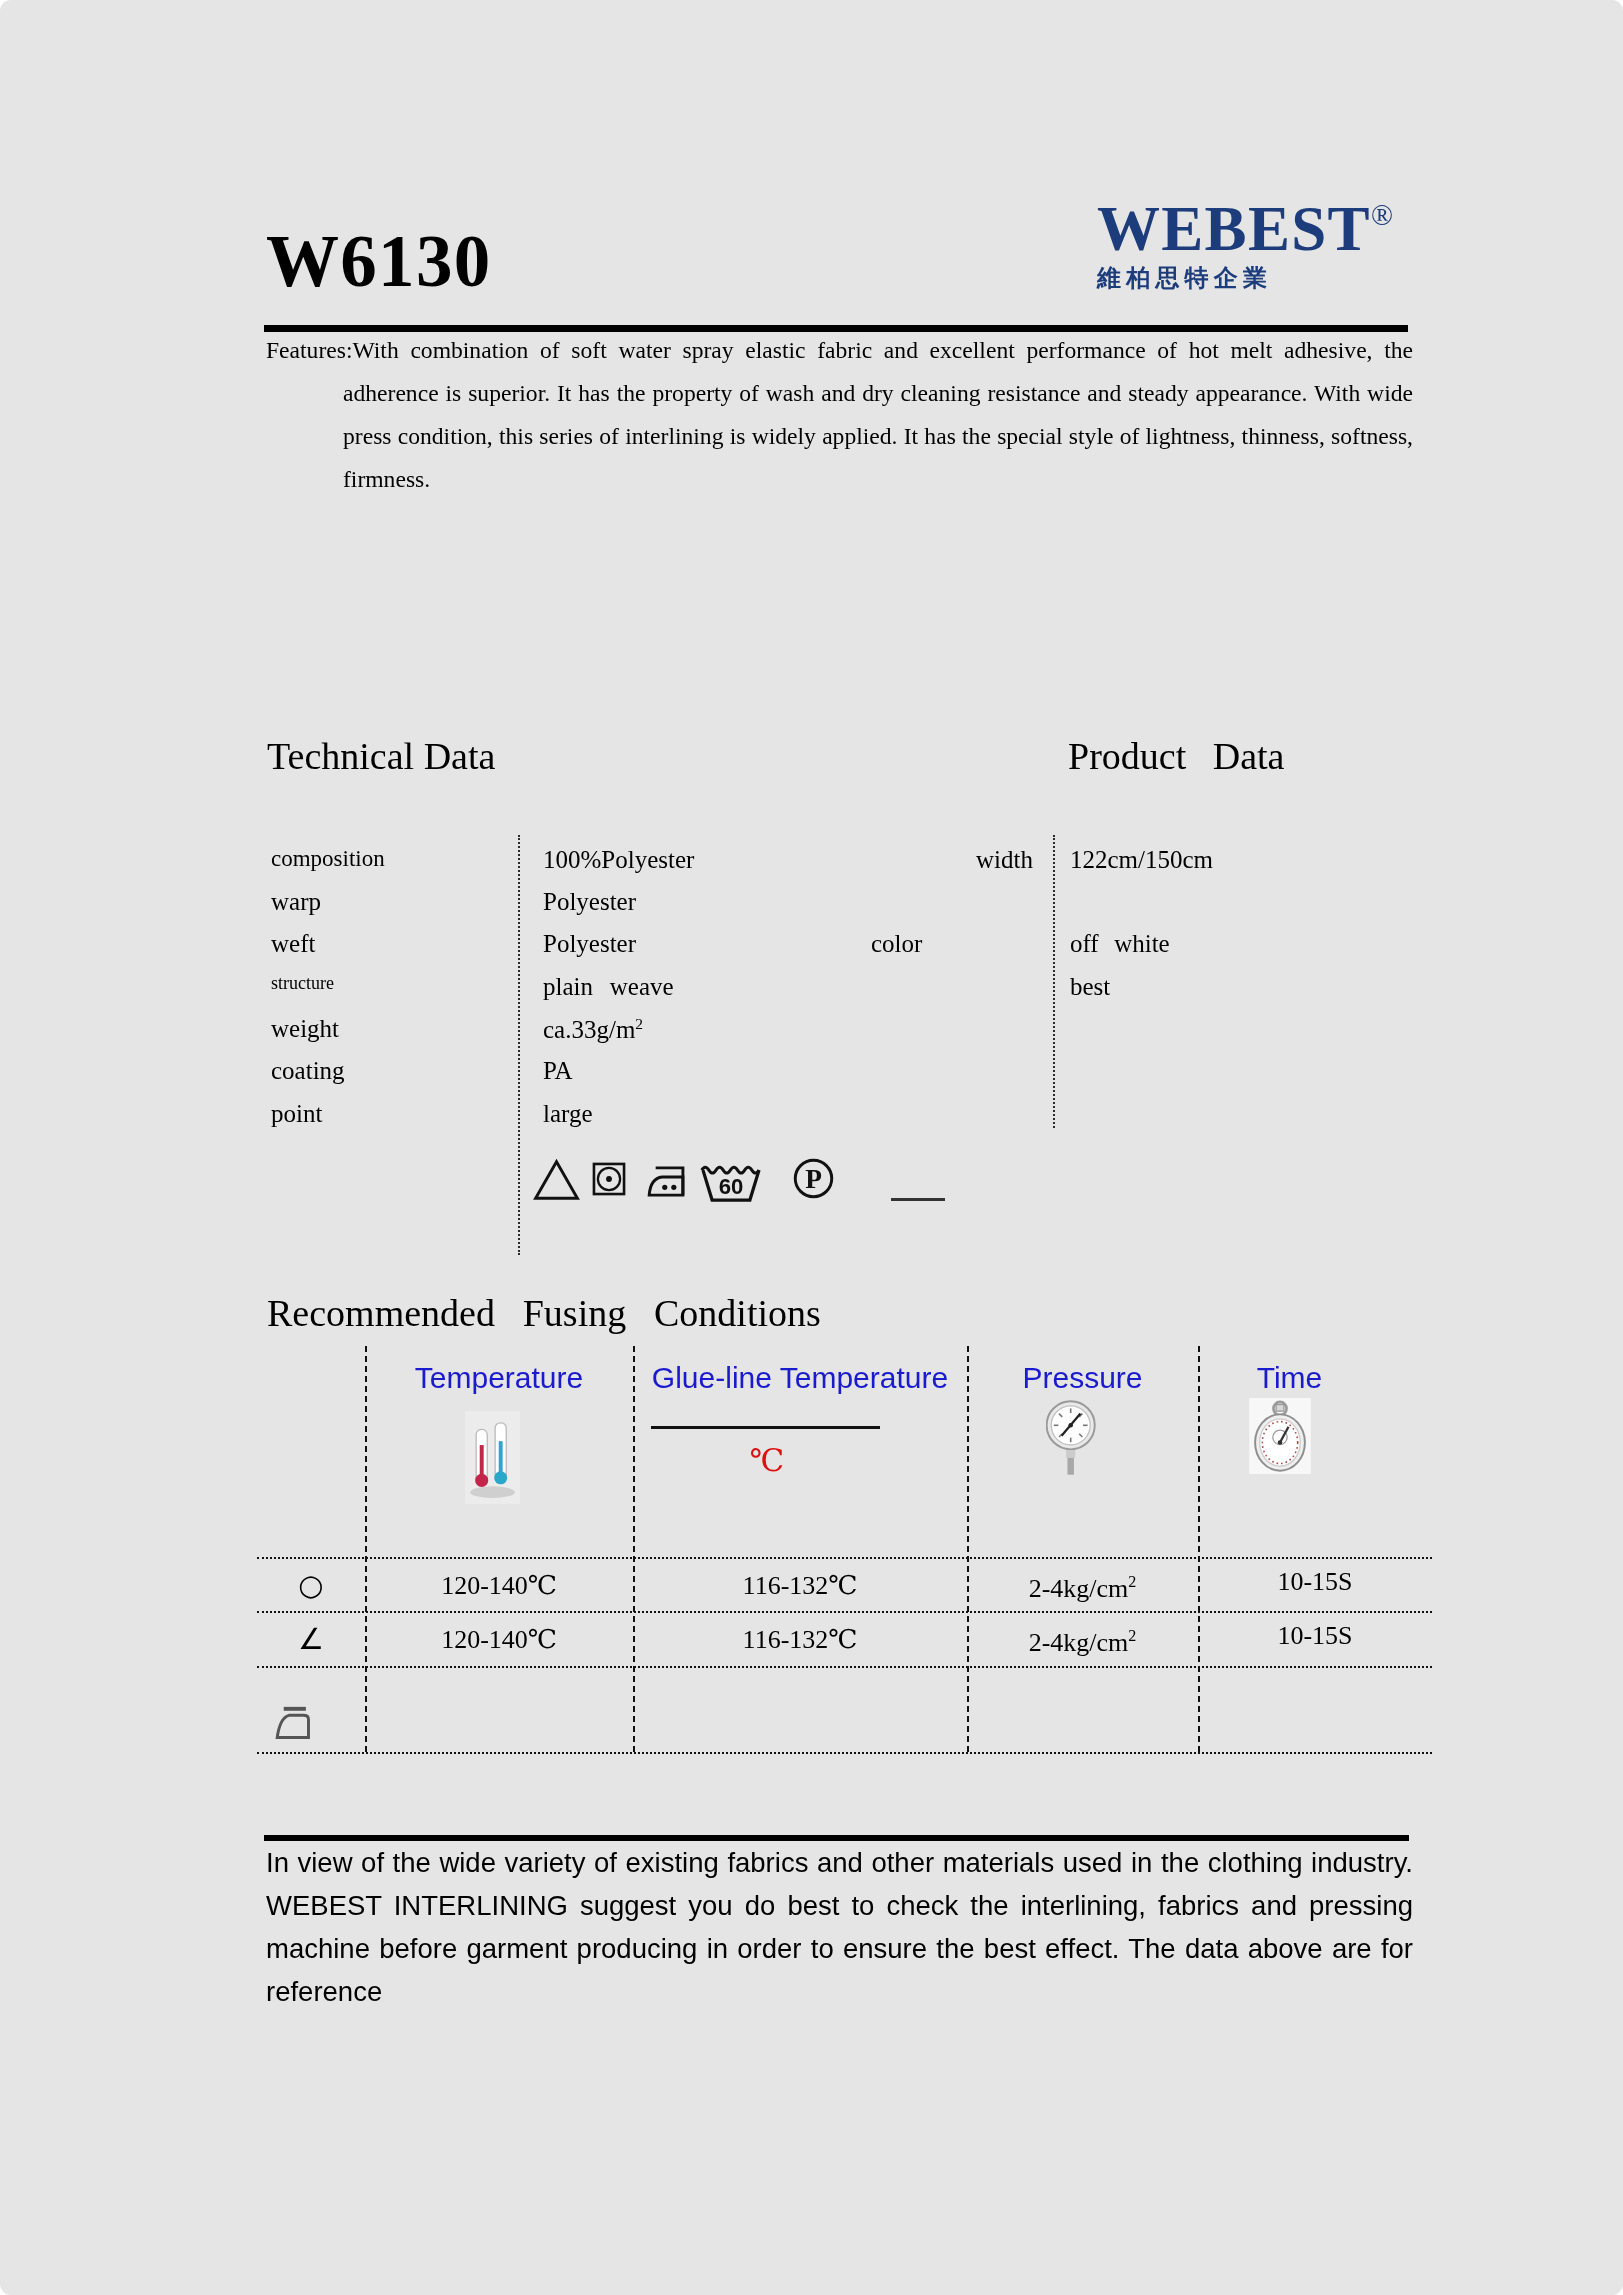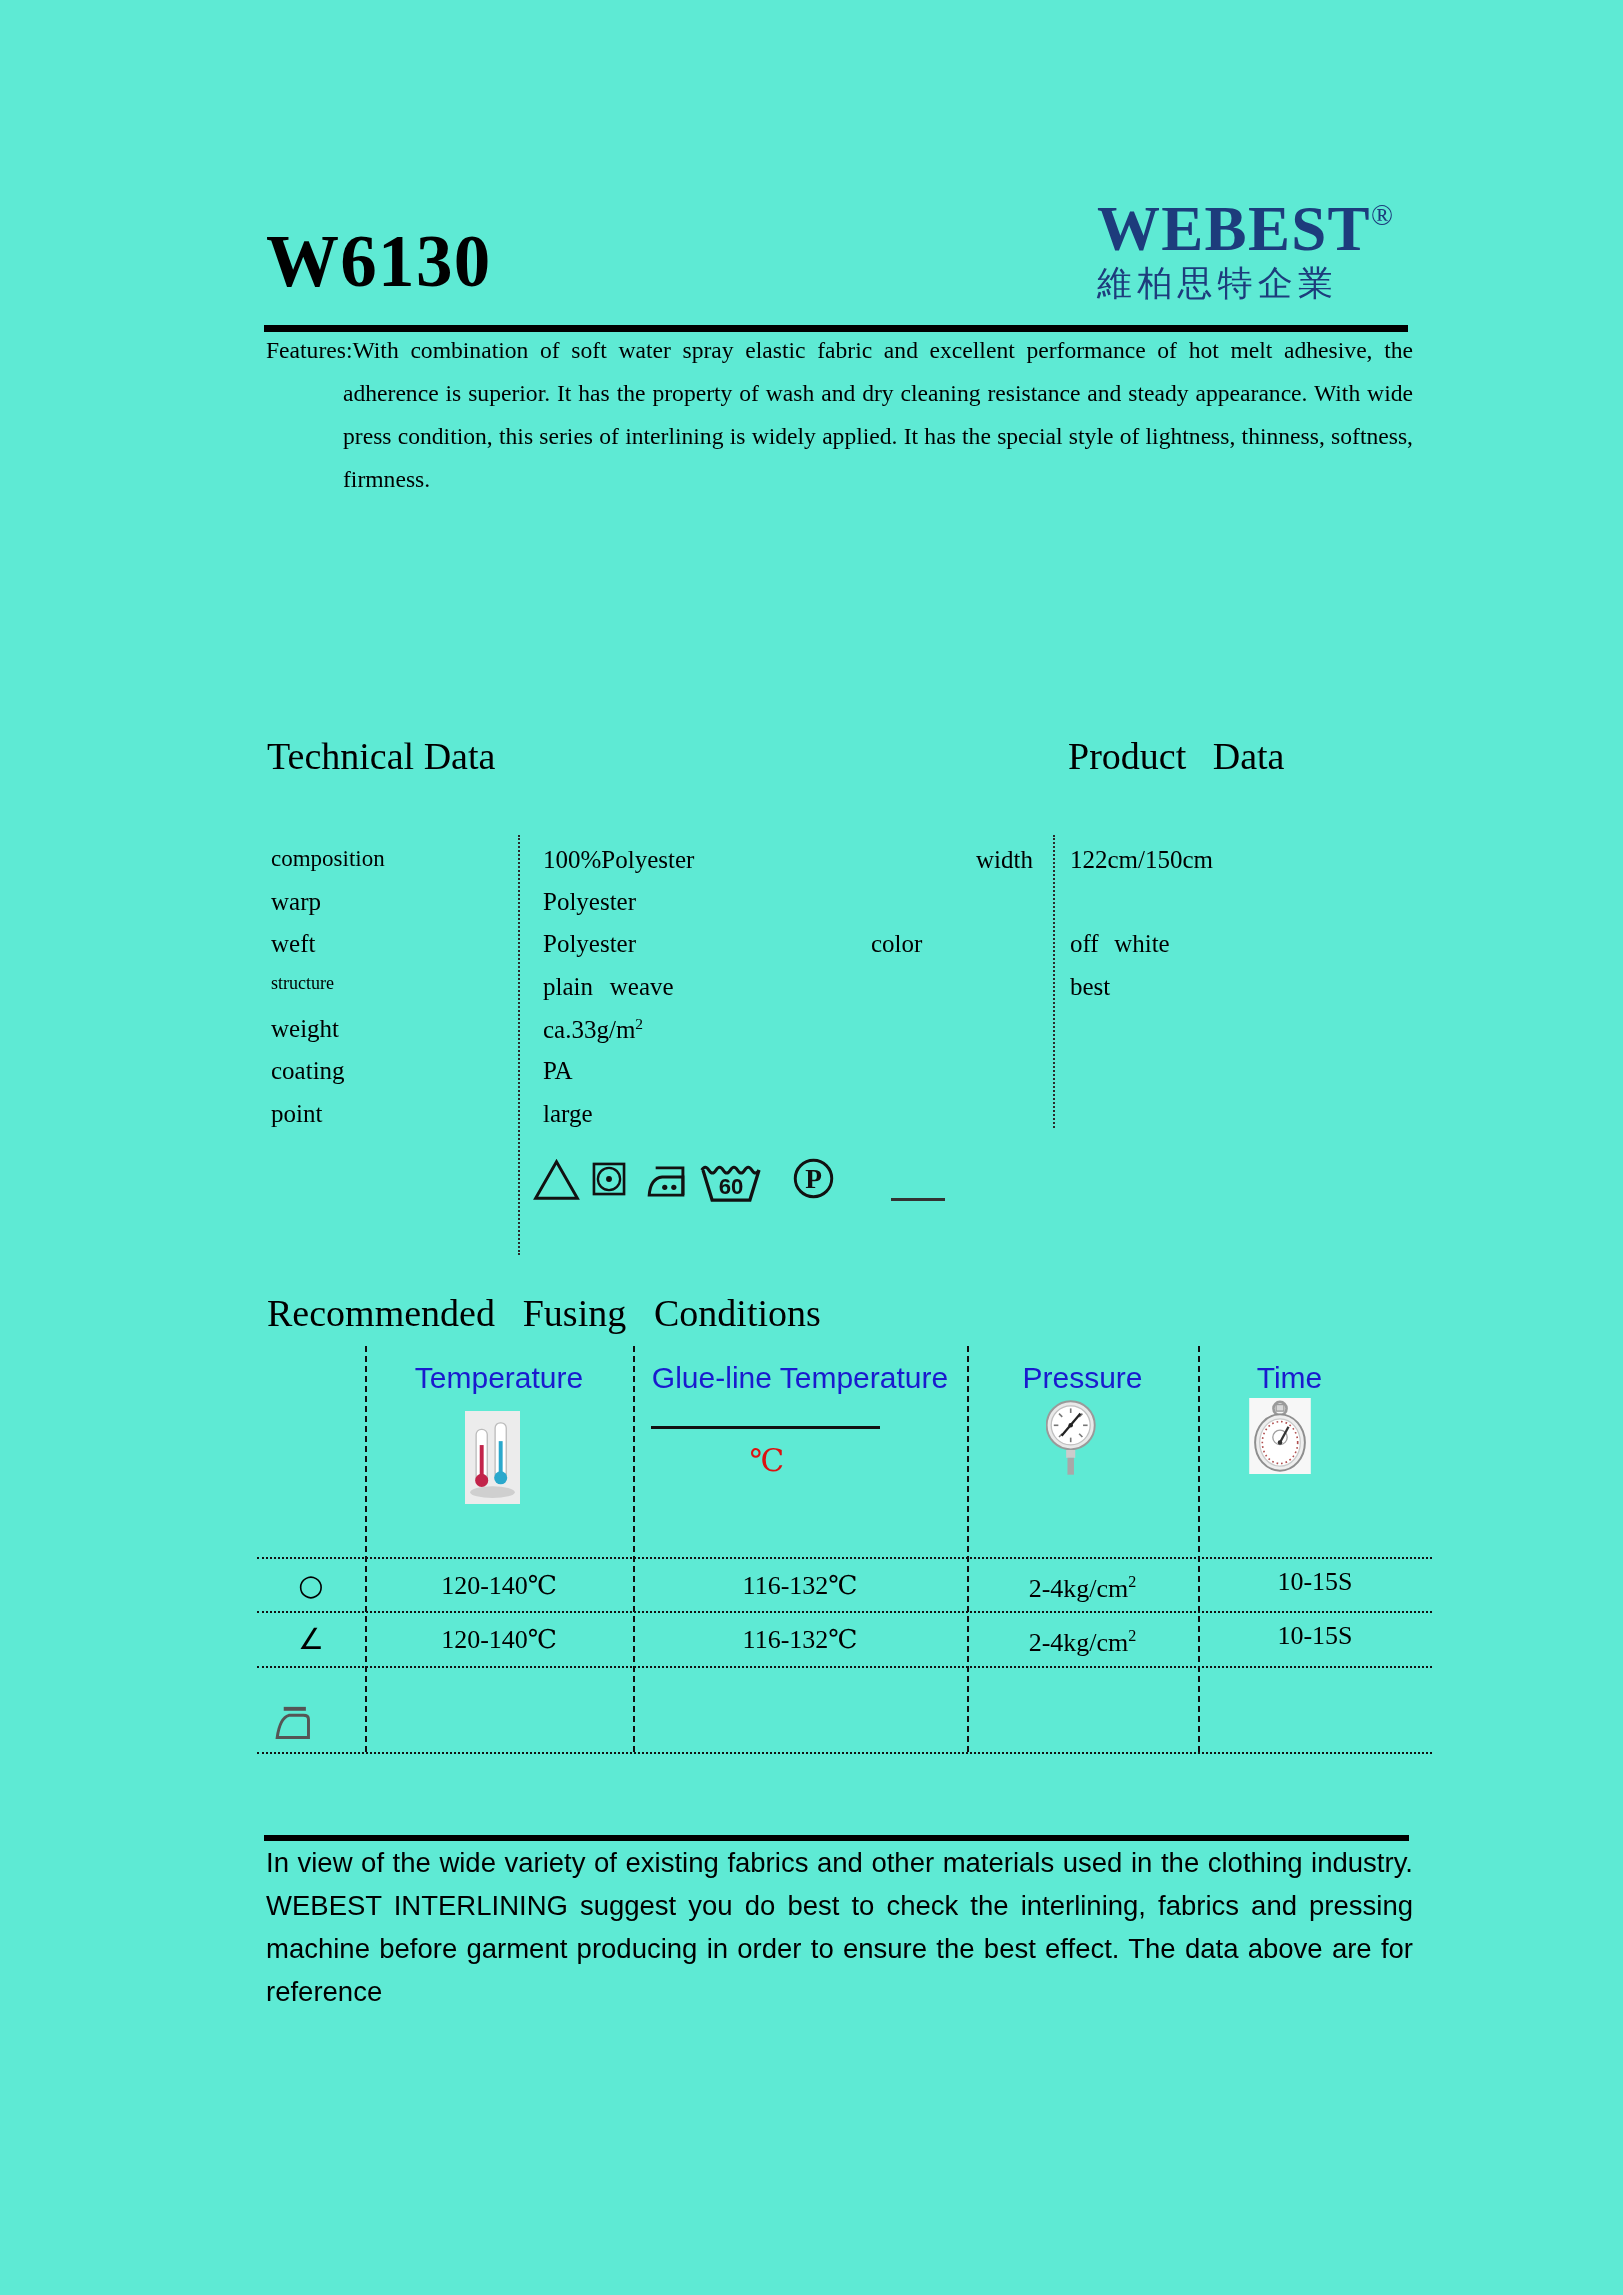--- a/index.html
+++ b/index.html
@@ -1,16 +1,16 @@
 <!DOCTYPE html>
 <html style="font-size:10.5px"><head>
 <meta charset="utf-8">
 <style>
   html,body{margin:0;padding:0;background:#fff;}
-  .page{position:relative;width:1623px;height:2295px;background:#5eead4;overflow:hidden;}
+  .page{position:relative;width:1623px;height:2295px;background:#e5e5e5;overflow:hidden;border-radius:11px;}
   .serif{font-family:"Liberation Serif","DejaVu Serif",serif;}
   .sans{font-family:"Liberation Sans","DejaVu Sans",sans-serif;}
   .abs{position:absolute;}
   .navy{color:#1d3c7c;}
   .ctr{text-align:center;}
   .vdot{position:absolute;border-left:2px dotted #2a2a2a;width:0;}
   .vdash{position:absolute;border-left:2px dashed #111;width:0;}
   .hdot{position:absolute;border-top:2.6px dotted #111;height:0;}
   .rule{position:absolute;background:#000;}
   .bluehead{font-size:30px;font-weight:500;color:#1a1ace;line-height:37px;}
@@ -19,21 +19,21 @@
 </style>
 </head>
 <body>
 
 <div class="page">
 
   <div class="abs serif" style="left:266px;top:225px;font-size:73px;font-weight:700;line-height:1;letter-spacing:1.3px;color:#000;">W6130</div>
 
   <div class="abs" style="left:1097px;top:198px;width:314px;">
     <span class="serif navy" style="font-size:63px;font-weight:700;letter-spacing:1.3px;line-height:1;">WEBEST</span><span class="serif navy" style="font-size:29px;vertical-align:25px;">®</span>
-    <div class="serif navy" style="font-size:35px;font-weight:400;letter-spacing:5.2px;line-height:1;margin-top:5.2px;">維柏思特企業</div>
+    <div class="serif navy" style="font-size:24px;font-weight:700;letter-spacing:5.2px;line-height:1;margin-top:5.2px;">維柏思特企業</div>
   </div>
 
   <div class="rule" style="left:264px;top:325px;width:1144px;height:6.5px;"></div>
 
   <div class="abs serif" style="left:266px;top:329px;width:1147px;font-size:23.6px;line-height:43px;color:#000;">
     <div style="text-align:justify;padding-left:77px;text-indent:-77px;">Features:With combination of soft water spray elastic fabric and excellent performance of hot melt adhesive, the adherence is superior. It has the property of wash and dry cleaning resistance and steady appearance. With wide press condition, this series of interlining is widely applied. It has the special style of lightness, thinness, softness, firmness.</div>
   </div>
 
   <div class="abs serif" style="left:267px;top:736px;font-size:38px;line-height:1.1;color:#000;">Technical Data</div>
   <div class="abs serif" style="left:1068px;top:736px;font-size:38px;line-height:1.1;word-spacing:17px;color:#000;">Product Data</div>

